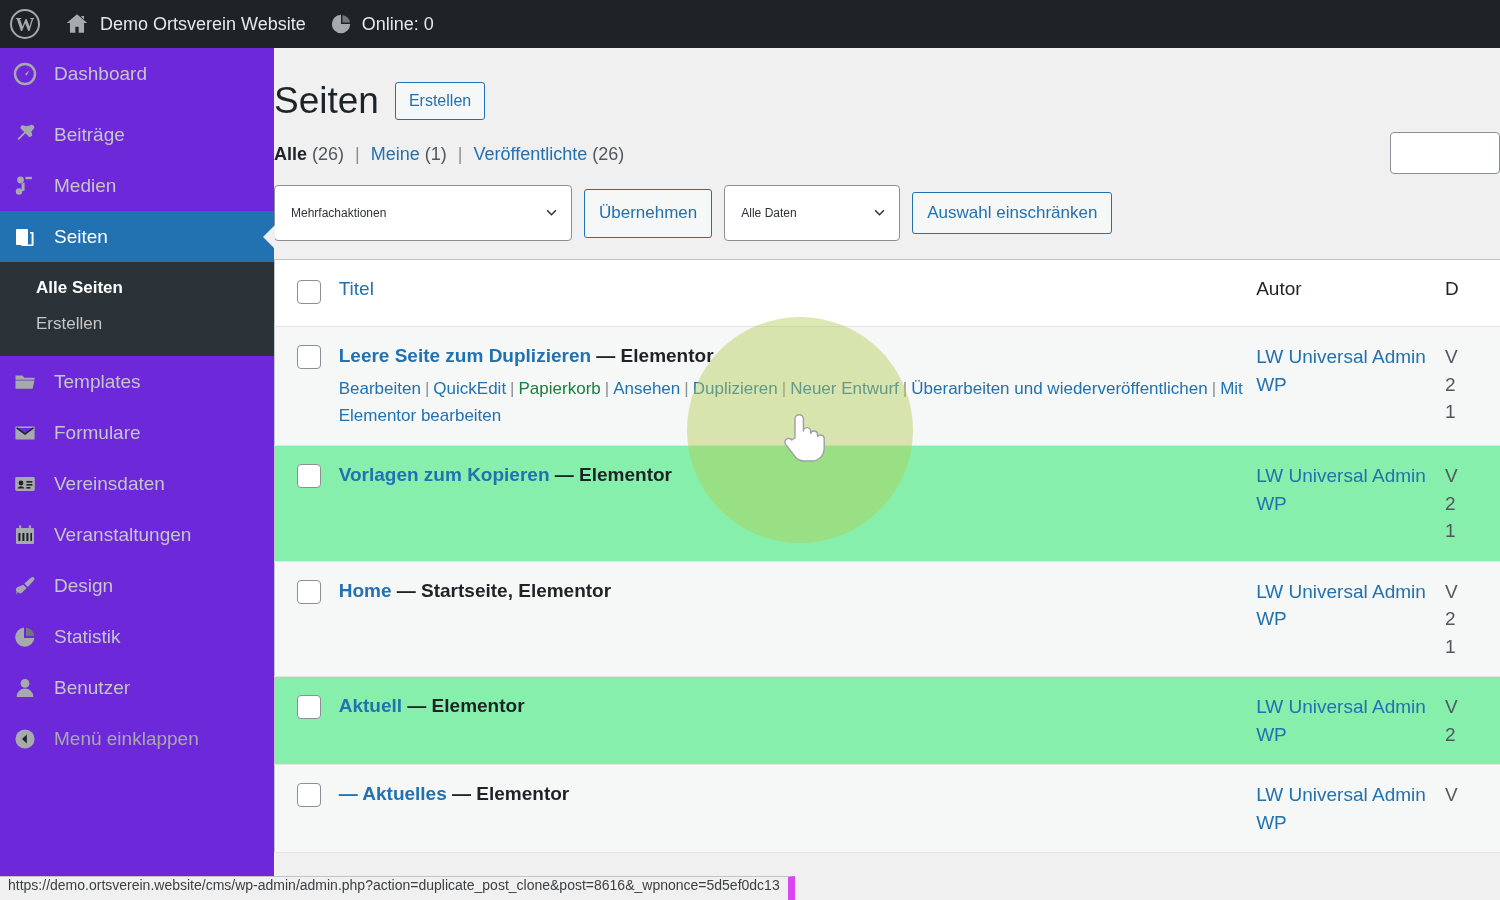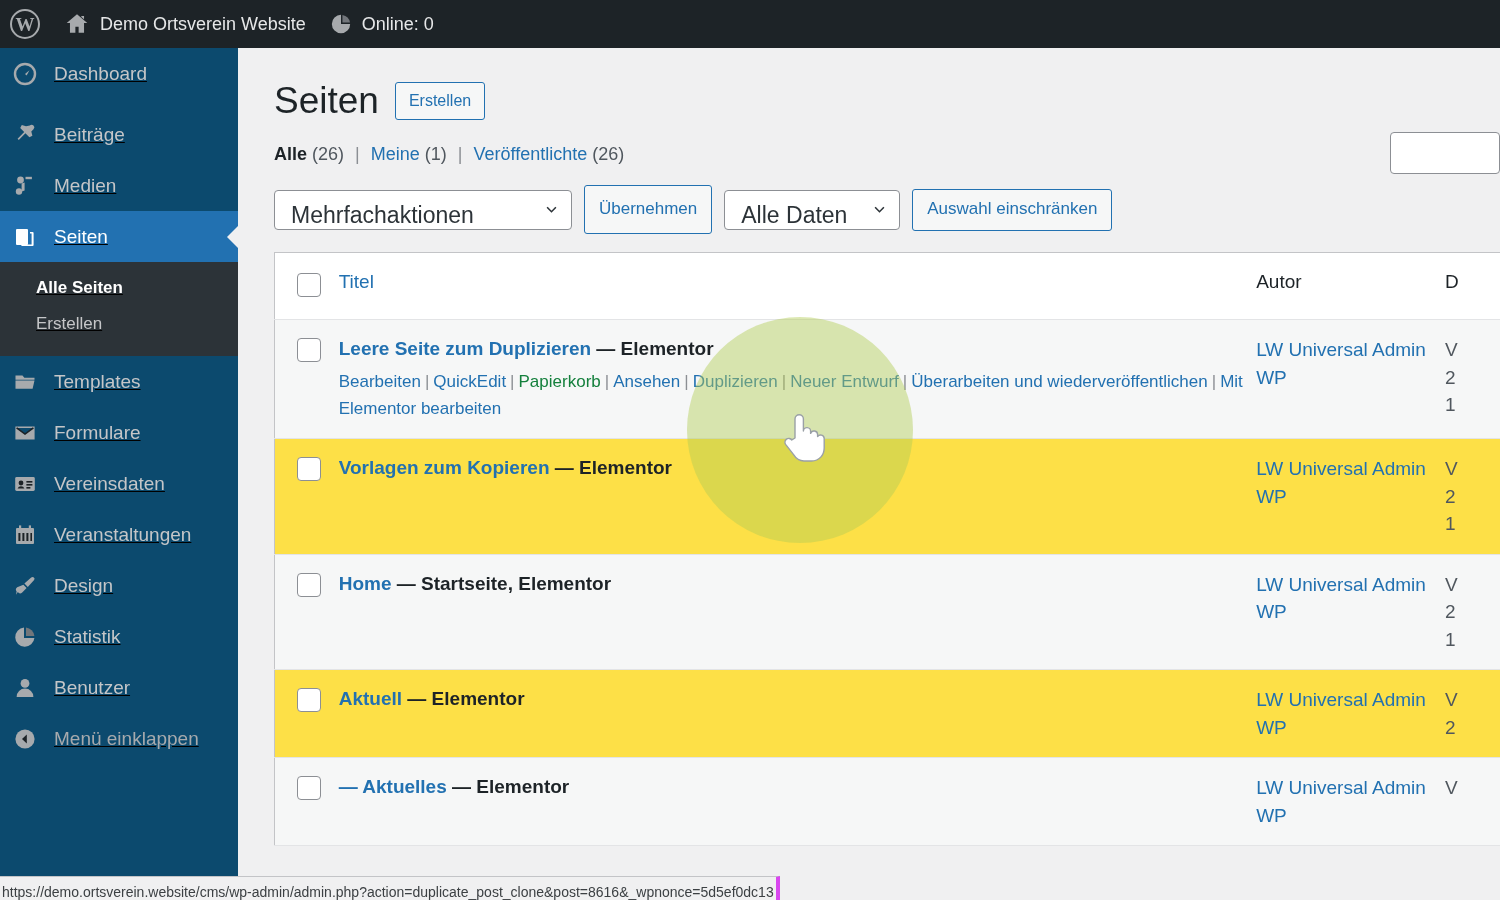--- a/index.html
+++ b/index.html
@@ -33,24 +33,23 @@
     font-family: "Liberation Serif", serif;
     font-size: 19px; font-weight: bold; color: #a7aaad;
     line-height: 1;
   }
   .home-ico { width: 26px; height: 26px; display: block; }
   .pie-ico  { width: 22px; height: 22px; display: block; }
 
   
   #sidebar {
     position: absolute; top: 48px; left: 0;
-    width: 238px; height: 852px;
-    background: #0c4a6e;
+    width: 274px; height: 852px;
+    background: #6d28d9;
     z-index: 30;
-    text-decoration: underline;
   }
   .menu-item {
     display: flex; align-items: center;
     height: 51px; padding-left: 12px;
     gap: 16px;
     color: #c5c6c8; font-size: 19px;
     position: relative;
   }
   .menu-item .mi-ico { width: 26px; height: 26px; flex: none;
       display: flex; align-items: center; justify-content: center; }
@@ -107,24 +106,24 @@
   .subsubsub .sep { color: #8c8f94; padding: 0 6px; }
   .subsubsub .cnt { color: #50575e; }
 
   .tablenav {
     display: flex; align-items: center; gap: 12px;
     padding: 20px 0 0 36px;
   }
   .select-box {
     position: relative;
     background: #fff; border: 1px solid #8c8f94;
-    border-radius: 4px; height: 40px;
-    display: flex; align-items: flex-end;
+    border-radius: 4px; height: 56px;
+    display: flex; align-items: center;
     padding: 0 42px 0 16px;
-    font-size: 23px; color: #2c3338;
+    font-size: 12px; color: #2c3338;
     cursor: pointer; min-width: 60px;
   }
   .select-box .chev {
     position: absolute; right: 14px; top: 50%;
     margin-top: -4px;
     width: 11px; height: 7px;
   }
   .sel-bulk { width: 298px; }
   .sel-dates { width: 176px; }
   .btn-apply { height: 49px; }
@@ -161,21 +160,21 @@
   .th-label.plain { color: #1d2327; }
 
   .cb {
     width: 24px; height: 24px;
     border: 1px solid #8c8f94; border-radius: 4px;
     background: #fff; display: inline-block;
     margin-top: 2px;
   }
 
   tbody tr.alt td { background: #f6f7f7; }
-  tbody tr td { background: #fde047; padding-top: 16px; padding-bottom: 16px; }
+  tbody tr td { background: #86efac; padding-top: 16px; padding-bottom: 16px; }
   tbody tr.alt td { padding-top: 16px; padding-bottom: 16px; }
 
   .row-title {
     font-size: 19px; font-weight: bold; color: #2271b1;
     line-height: 1.35;
   }
   .row-title .plainpart { color: #1d2327; font-weight: bold; }
   .row-actions {
     font-size: 17px; line-height: 1.6;
     margin-top: 6px; color: #50575e;
@@ -203,23 +202,23 @@
     width: 46px; height: 58px;
     z-index: 61; pointer-events: none;
   }
 
   
   #statusbar {
     position: absolute; left: 0; bottom: 0;
     height: 24px;
     background: #f0f0f1;
     border-top: 1px solid #c3c4c7;
-    border-right: 4px solid #d946ef;
-    display: flex; align-items: flex-end;
-    padding: 0 2px;
+    border-right: 7px solid #d946ef;
+    display: flex; align-items: flex-start;
+    padding: 0 8px;
     font-size: 14px; color: #3c4043;
     font-family: "Liberation Sans", sans-serif;
     white-space: nowrap;
     z-index: 70;
   }
 </style>
 </head>
 <body>
 
 <div id="adminbar">

